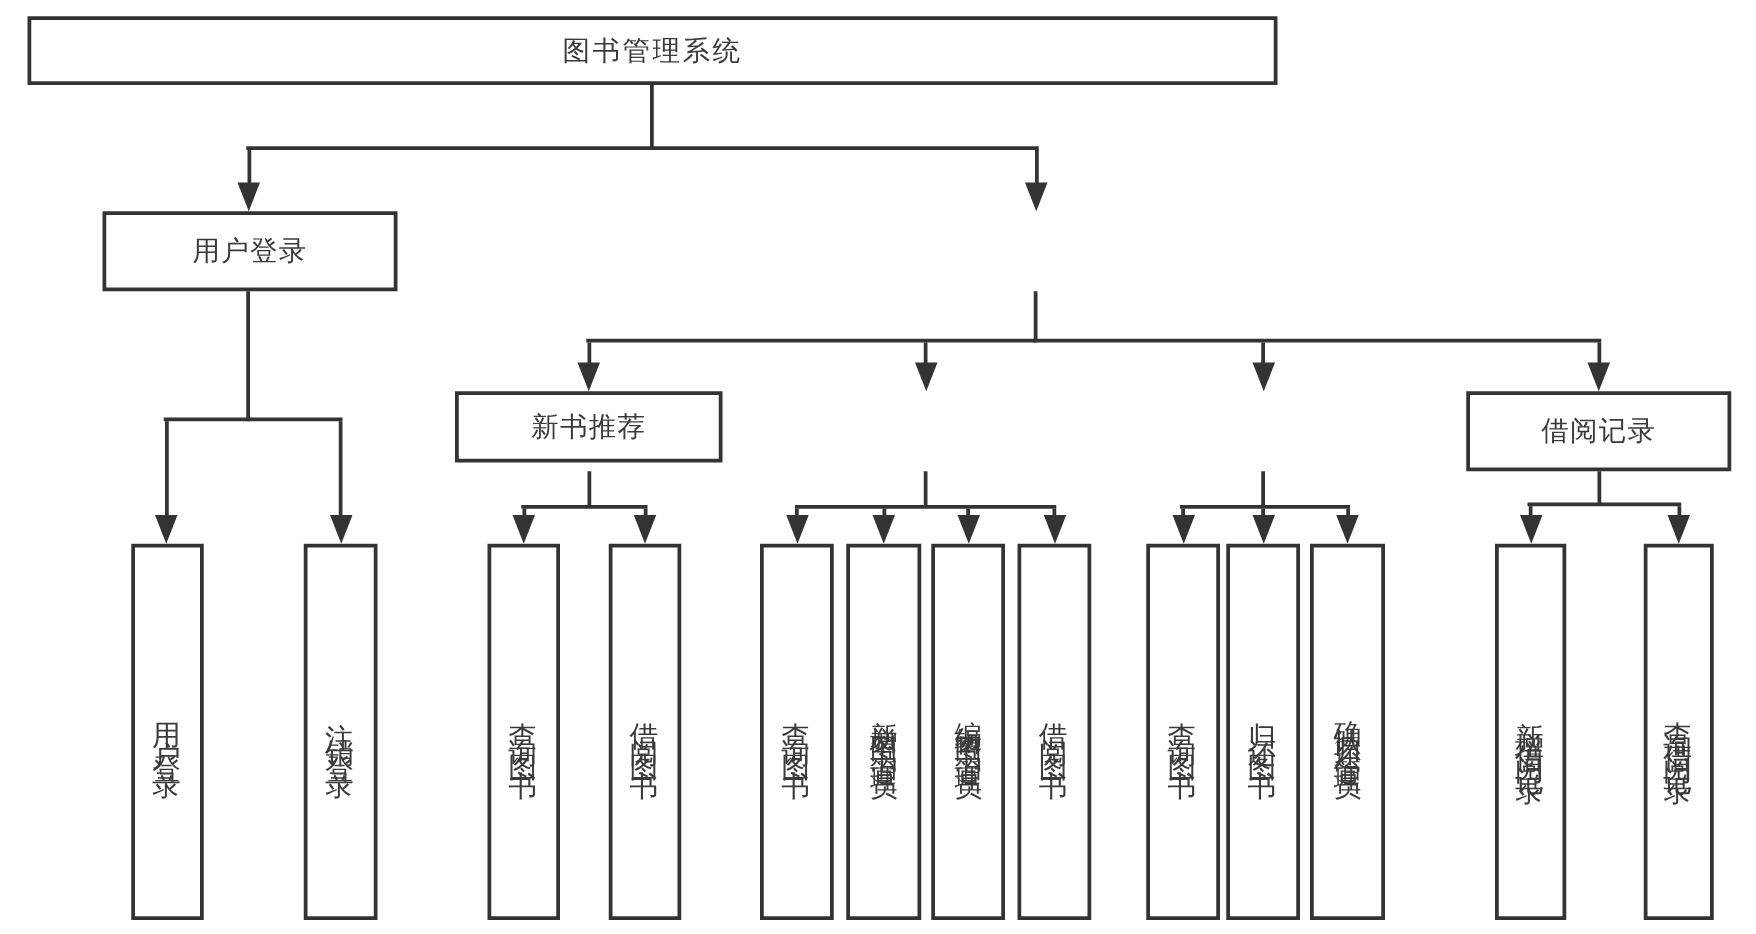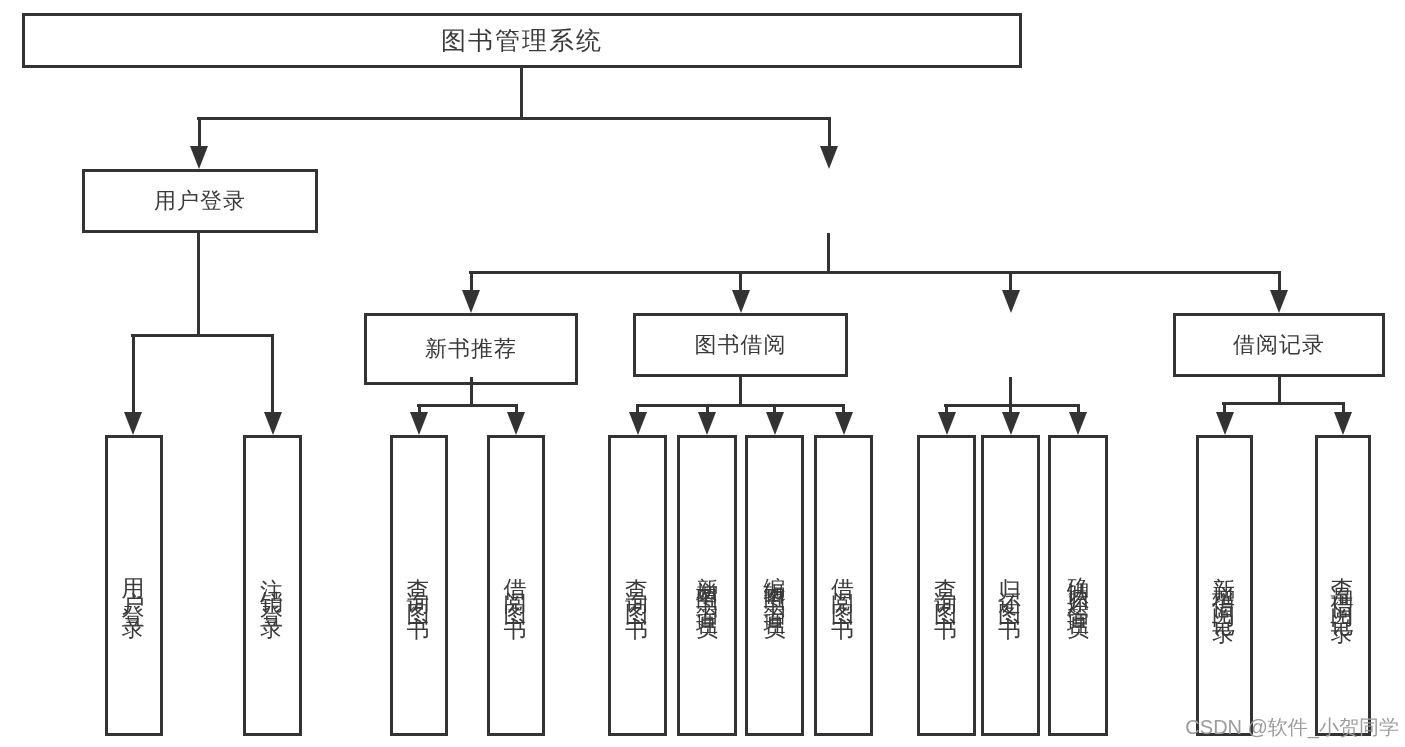--- a/index.html
+++ b/index.html
@@ -5,21 +5,21 @@
   html,body{margin:0;padding:0;background:#fff;}
   #canvas{
     position:relative;width:1405px;height:747px;background:#ffffff;overflow:hidden;
     font-family:"Liberation Sans", sans-serif;color:#3a3a3a;
   }
   .box{
     position:absolute;box-sizing:border-box;border:3px solid #333333;background:#ffffff;
     display:flex;align-items:center;justify-content:center;
   }
   .hlabel{font-size:22px;letter-spacing:1px;white-space:nowrap;}
-  .root-label{font-size:25px;letter-spacing:2px;}
+  .root-label{font-size:22px;letter-spacing:2px;}
   .vtext{writing-mode:vertical-rl;white-space:nowrap;}
   .v4{font-size:23px;letter-spacing:13px;}
   .v6{font-size:23px;letter-spacing:9px;}
   .v9{font-size:22px;letter-spacing:6px;}
   .line{position:absolute;background:#333333;}
   .arrow{
     position:absolute;width:0;height:0;
     border-left:9px solid transparent;border-right:9px solid transparent;
     border-top:23px solid #333333;
   }
@@ -59,25 +59,22 @@
   <div class="line" style="left:469px;top:271px;width:812px;height:3px;"></div>
   <div class="line" style="left:470px;top:274px;width:3px;height:18px;"></div>
   <div class="line" style="left:739px;top:274px;width:3px;height:18px;"></div>
   <div class="line" style="left:1009px;top:274px;width:3px;height:18px;"></div>
   <div class="line" style="left:1278px;top:274px;width:3px;height:18px;"></div>
   <div class="arrow" style="left:462px;top:290px;"></div>
   <div class="arrow" style="left:732px;top:290px;"></div>
   <div class="arrow" style="left:1002px;top:290px;"></div>
   <div class="arrow" style="left:1270px;top:290px;"></div>
 
-  <div class="box" style="left:364px;top:313px;width:214px;height:72px;">
+  <div class="box" style="left:364px;top:313px;width:214px;height:57px;">
     <span class="hlabel">新书推荐</span>
-  </div>
-  <div class="box" style="left:633px;top:313px;width:215px;height:64px;">
-    <span class="hlabel">图书借阅</span>
   </div>
   <div class="box" style="left:1173px;top:313px;width:212px;height:64px;">
     <span class="hlabel">借阅记录</span>
   </div>
 
   <div class="line" style="left:470px;top:377px;width:3px;height:29px;"></div>
   <div class="line" style="left:417px;top:404px;width:101px;height:3px;"></div>
   <div class="line" style="left:418px;top:407px;width:3px;height:8px;"></div>
   <div class="line" style="left:515px;top:407px;width:3px;height:8px;"></div>
   <div class="arrow" style="left:410px;top:412px;"></div>
@@ -147,15 +144,14 @@
     <span class="vtext v9">确认归还（管理员）</span>
   </div>
 
   <div class="box" style="left:1196px;top:435px;width:57px;height:301px;">
     <span class="vtext v6">新增借阅记录</span>
   </div>
   <div class="box" style="left:1315px;top:435px;width:56px;height:301px;">
     <span class="vtext v6">查询借阅记录</span>
   </div>
 
-  <div class="watermark">CSDN @软件_小贺同学</div>
 
 </div>
 
 </body></html>

